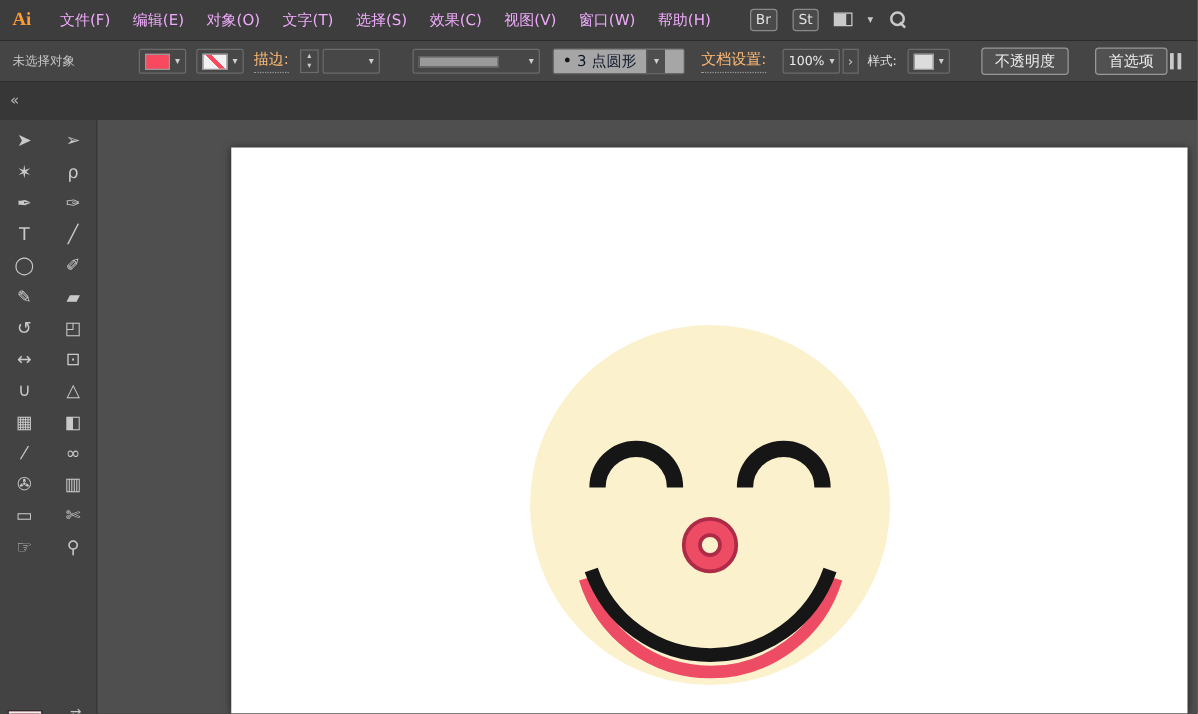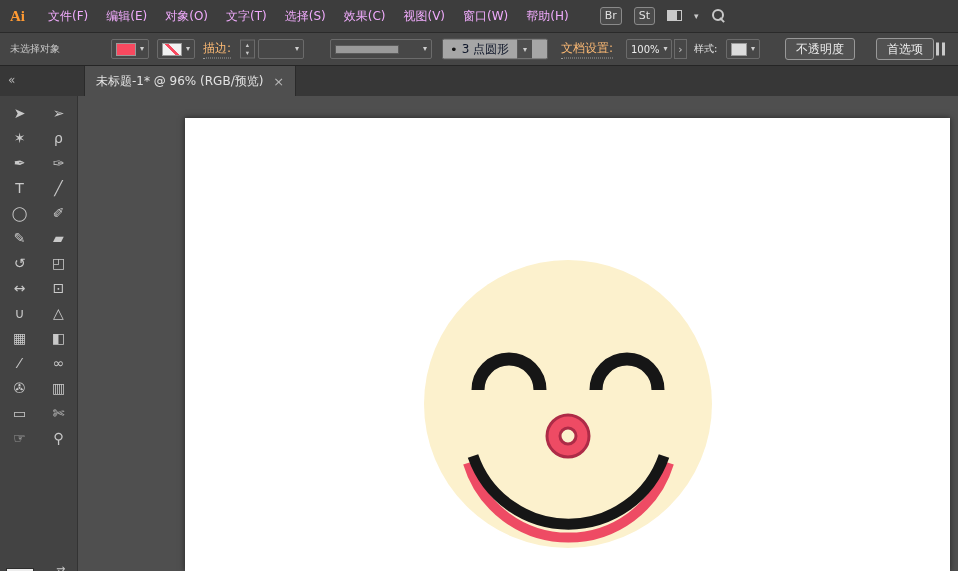--- a/index.html
+++ b/index.html
@@ -166,24 +166,20 @@
     <button class="cb-item btn" style="left:876px;">首选项</button>
 
     <span class="cb-item dock-icon" style="left:936px;">
         <i></i>
         <i></i>
       </span>
   </div>
 
   <div class="tabbar">
     <span class="collapse">«</span>
-    <div class="tab">
-      <span class="tab-title">未标题-1* @ 96% (RGB/预览)</span>
-      <span class="tab-close">×</span>
-    </div>
   </div>
 
   <div class="toolbar">
     <div id="tools-grid">
         <div class="tool">
           <span>➤</span>
         </div>
         <div class="tool">
           <span>➢</span>
         </div>

